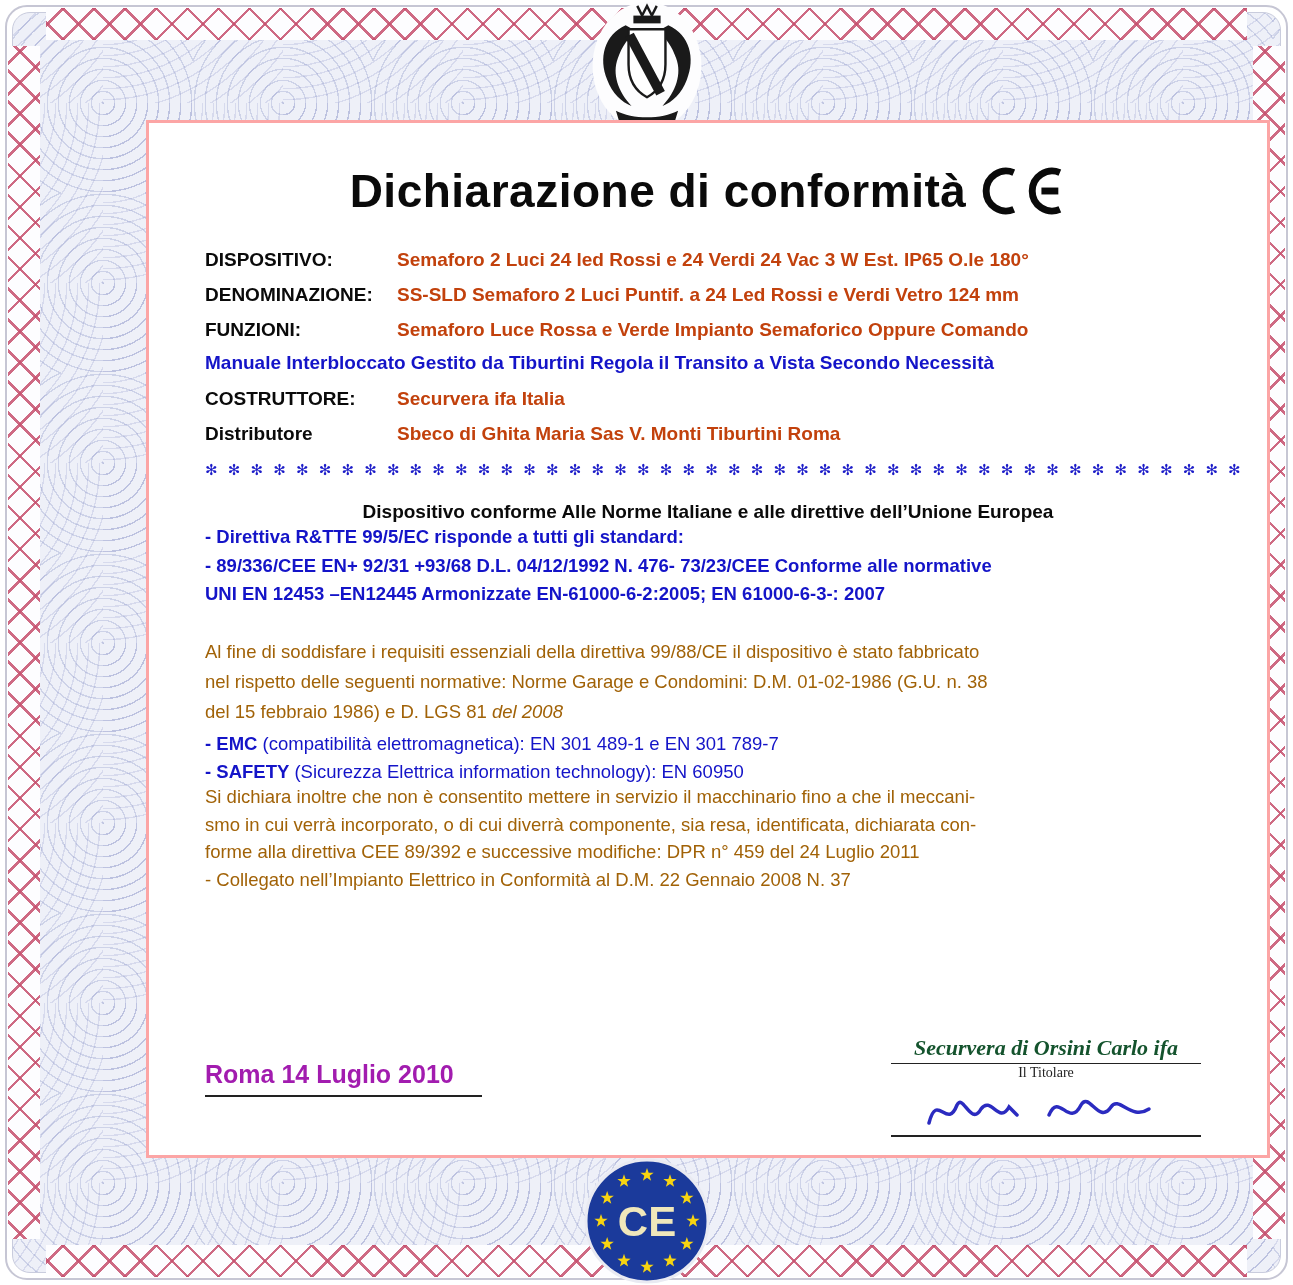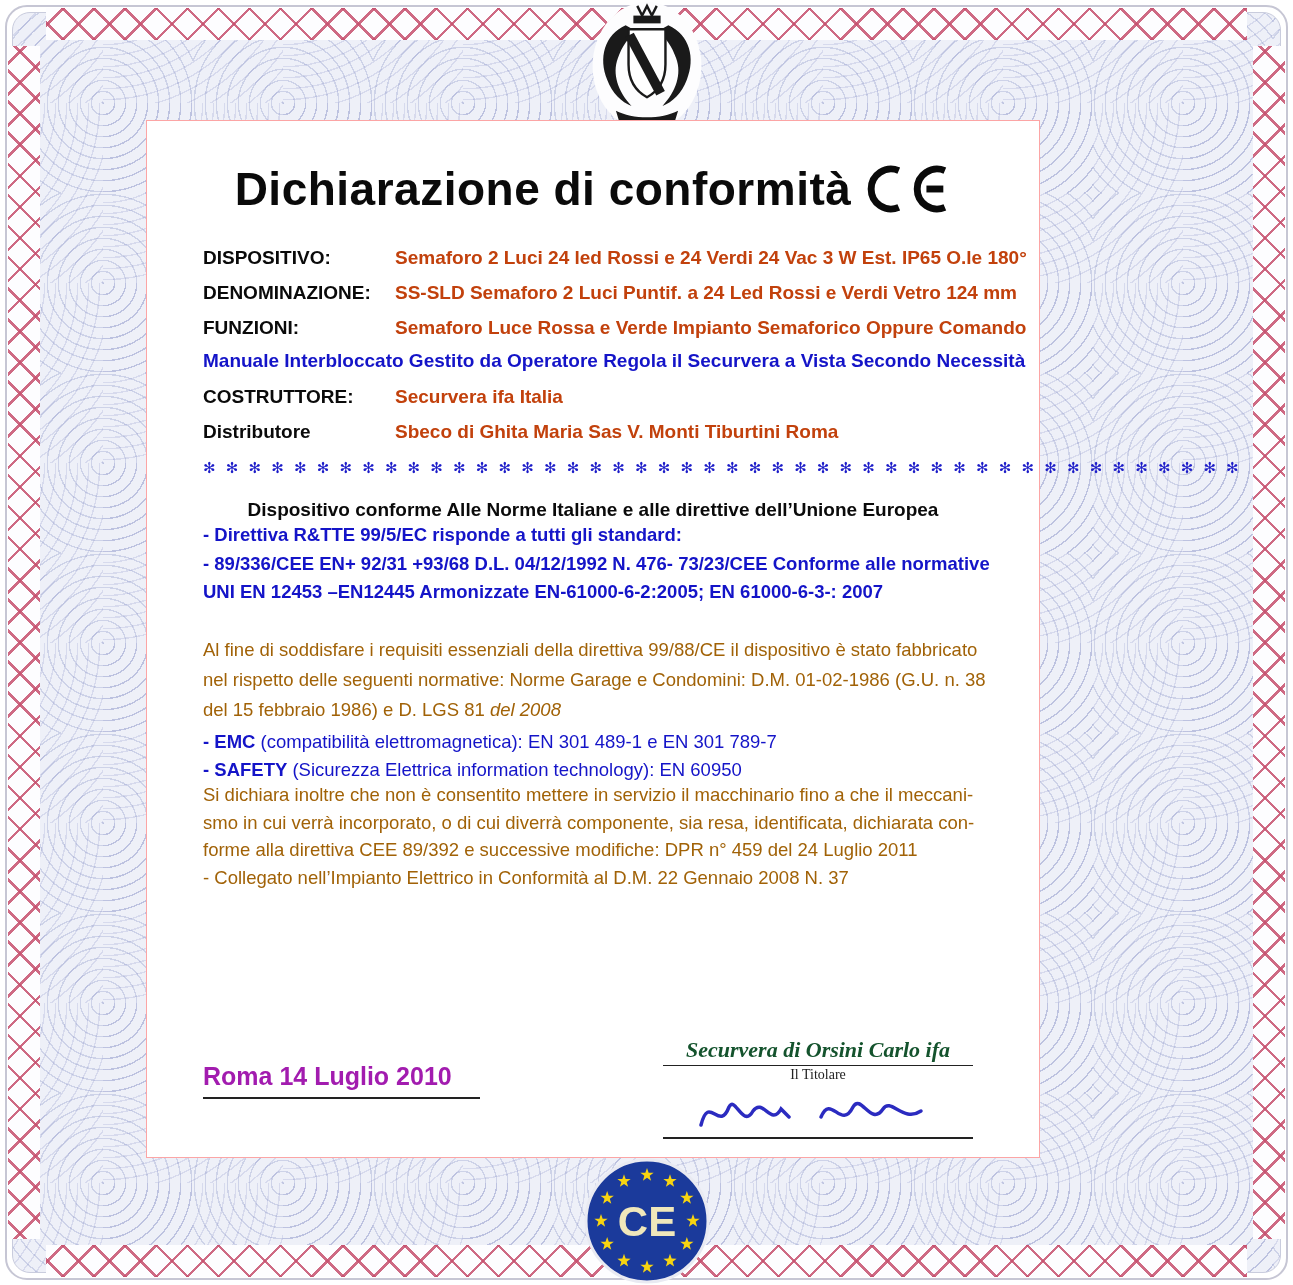--- a/index.html
+++ b/index.html
@@ -19,22 +19,22 @@
         repeating-linear-gradient(45deg, rgba(198,80,110,0) 0 11px, rgba(198,80,110,.85) 11px 13.5px, rgba(198,80,110,0) 13.5px 22px),
         repeating-linear-gradient(135deg, rgba(198,80,110,0) 0 11px, rgba(198,80,110,.85) 11px 13.5px, rgba(198,80,110,0) 13.5px 22px),
         #fdfdff;}
   .ds-top{top:8px;left:46px;right:46px;height:32px;}
   .ds-bottom{bottom:8px;left:46px;right:46px;height:32px;}
   .ds-left{left:8px;top:46px;bottom:46px;width:32px;}
   .ds-right{right:8px;top:46px;bottom:46px;width:32px;}
   
   .crest{position:absolute;left:585px;top:2px;width:124px;height:136px;}
   
-  .certificate{position:absolute;left:146px;top:120px;width:894px;height:1038px;
-      background:#fff;border:1px solid #fca5a5;box-sizing:border-box;padding:36px 56px 0 56px;}
+  .certificate{position:absolute;left:146px;top:120px;width:1124px;height:1038px;
+      background:#fff;border:3px solid #fca5a5;box-sizing:border-box;padding:36px 56px 0 56px;}
   .title-row{display:flex;justify-content:center;align-items:center;gap:14px;margin-top:4px;}
   .doc-title{font-size:46px;font-weight:bold;margin:0;letter-spacing:.5px;color:#0a0a0a;white-space:nowrap;}
   .ce-mark{width:86px;height:56px;flex:0 0 auto;}
   .fields{margin-top:30px;}
   .field-row{display:flex;margin-bottom:13px;align-items:baseline;}
   .flabel{width:192px;flex:0 0 192px;font-weight:bold;font-size:19px;color:#0a0a0a;white-space:nowrap;}
   .fvalue{font-weight:bold;font-size:19px;color:#c2410c;white-space:nowrap;}
   .fvalue-cont{font-weight:bold;font-size:19px;color:#1414c8;white-space:nowrap;margin:-2px 0 14px 0;}
   .flowers{margin-top:16px;text-align:center;color:#1b1bc8;font-size:15px;letter-spacing:3px;white-space:nowrap;}
   .conformity{margin-top:22px;text-align:center;font-weight:bold;font-size:19px;color:#0a0a0a;}
@@ -99,21 +99,21 @@
         <div class="fvalue">Semaforo 2 Luci 24 led Rossi e 24 Verdi 24 Vac 3 W Est. IP65 O.le 180°</div>
       </div>
       <div class="field-row">
         <div class="flabel">DENOMINAZIONE:</div>
         <div class="fvalue">SS-SLD Semaforo 2 Luci Puntif. a 24 Led Rossi e Verdi Vetro 124 mm</div>
       </div>
       <div class="field-row">
         <div class="flabel">FUNZIONI:</div>
         <div class="fvalue">Semaforo Luce Rossa e Verde Impianto Semaforico Oppure Comando</div>
       </div>
-      <div class="fvalue-cont">Manuale Interbloccato Gestito da Operatore Regola il Securvera a Vista Secondo Necessità</div>
+      <div class="fvalue-cont">Manuale Interbloccato Gestito da Tiburtini Regola il Transito a Vista Secondo Necessità</div>
       <div class="field-row">
         <div class="flabel">COSTRUTTORE:</div>
         <div class="fvalue">Securvera ifa Italia</div>
       </div>
       <div class="field-row">
         <div class="flabel">Distributore</div>
         <div class="fvalue">Sbeco di Ghita Maria Sas V. Monti Tiburtini Roma</div>
       </div>
     </div>
 

